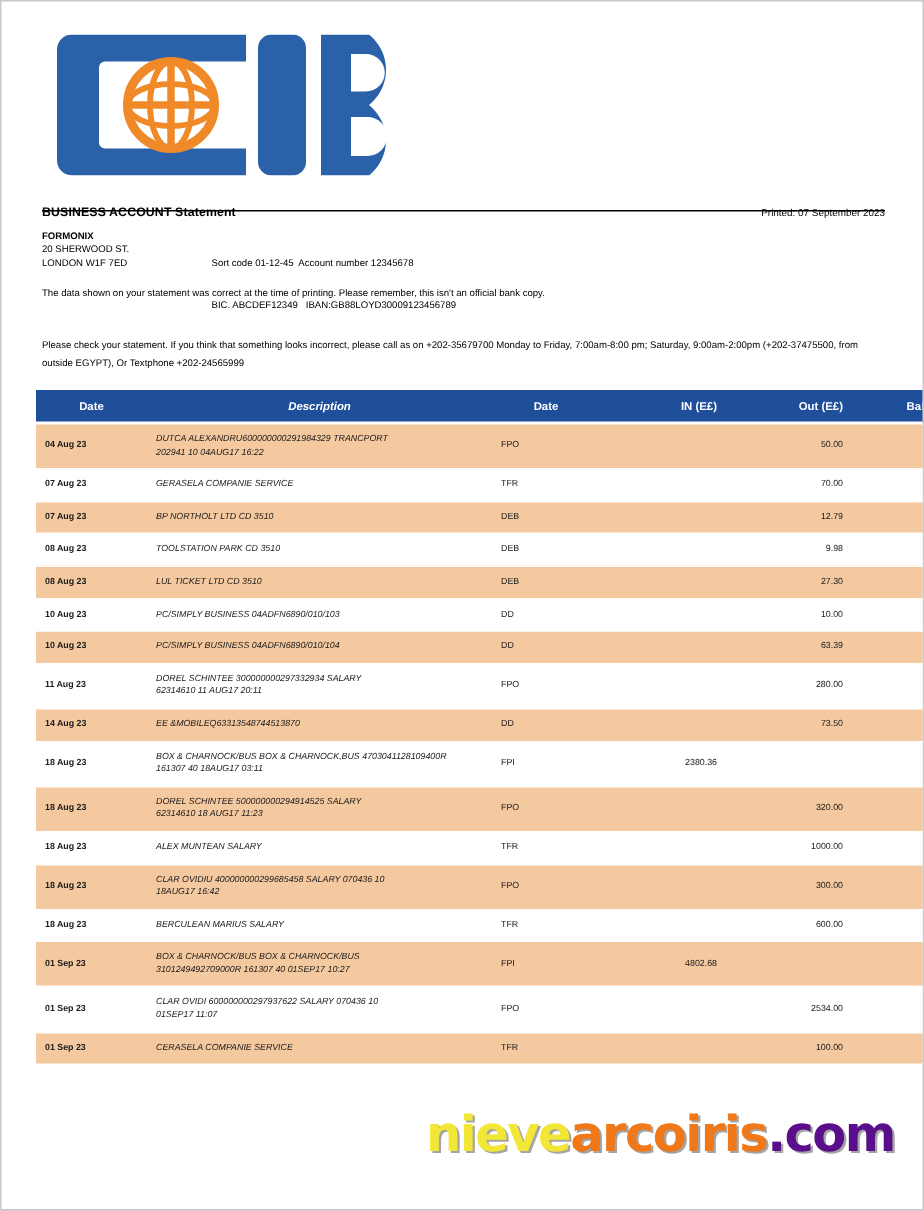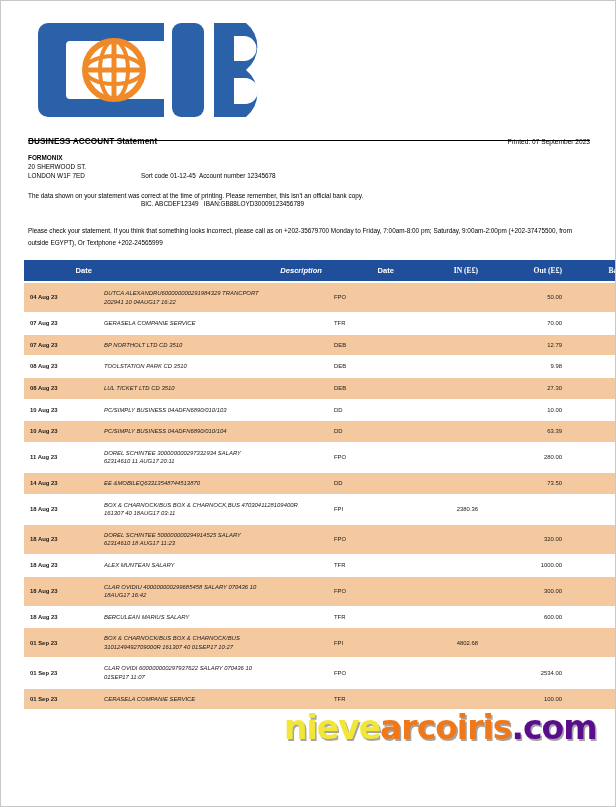--- a/index.html
+++ b/index.html
@@ -109,21 +109,21 @@
     width: 570px;
     border-collapse: collapse;
     table-layout: fixed;
   }
   .stmt-table th {
     background: #1F4E9B;
     color: #ffffff;
     font-size: 7.6px;
     font-weight: bold;
     padding: 6px 6px 6px 6px;
-    text-align: right;
+    text-align: center;
     border-bottom: 2px solid #ffffff;
   }
   .stmt-table td {
     font-size: 5.9px;
     color: #1a1a1a;
     padding: 6px 6px;
     vertical-align: middle;
     border-bottom: 1px solid #ffffff;
     line-height: 8.6px;
   }
@@ -131,30 +131,30 @@
   .stmt-table tr.alt td.c-date { font-weight: bold; }
   .stmt-table tr.plain td { background: #ffffff; }
 
   .c-date  { width: 62px; }
   .c-desc  { width: 218px; font-style: italic; }
   .c-type  { width: 60px; }
   .c-in    { width: 72px; text-align: right; }
   .c-out   { width: 72px; text-align: right; }
   .c-bal   { width: 76px; text-align: right; }
 
-  th.c-in, th.c-out, th.c-bal { text-align: right; font-family: Liberation Serif, serif; }
+  th.c-in, th.c-out, th.c-bal { text-align: right; }
   td.c-date { font-weight: bold; }
 
   .desc-line2 { display: block; }
 
   
   .watermark {
     position: absolute;
     left: 283px;
-    top: 707px;
+    top: 735px;
     font-size: 33px;
     font-weight: bold;
     font-family: "DejaVu Sans", sans-serif;
     letter-spacing: -1px;
     white-space: nowrap;
     text-shadow: 1.5px 1.5px 0 rgba(90,90,90,.55);
   }
   .wm-a { color: #F2E636; }
   .wm-b { color: #F07818; }
   .wm-c { color: #5B0E8B; }

